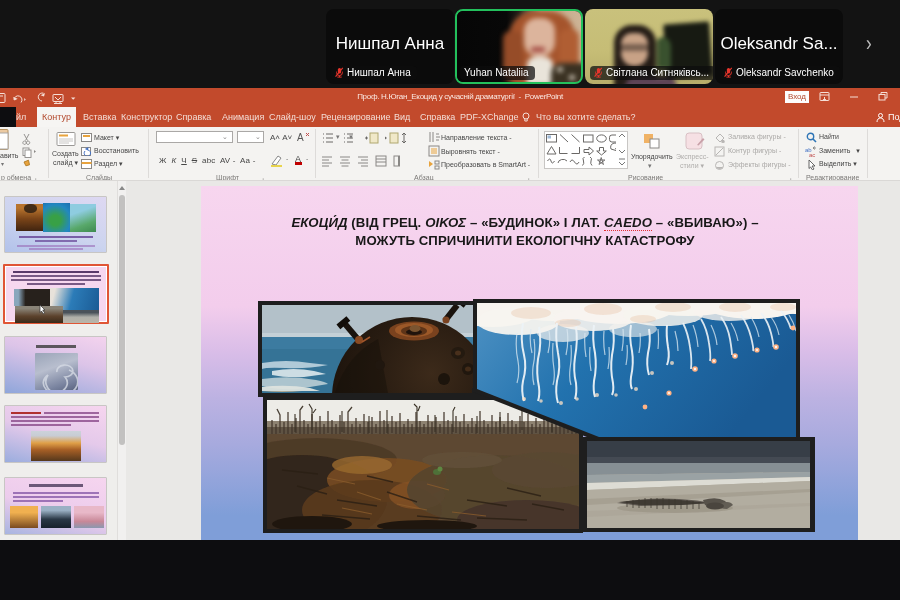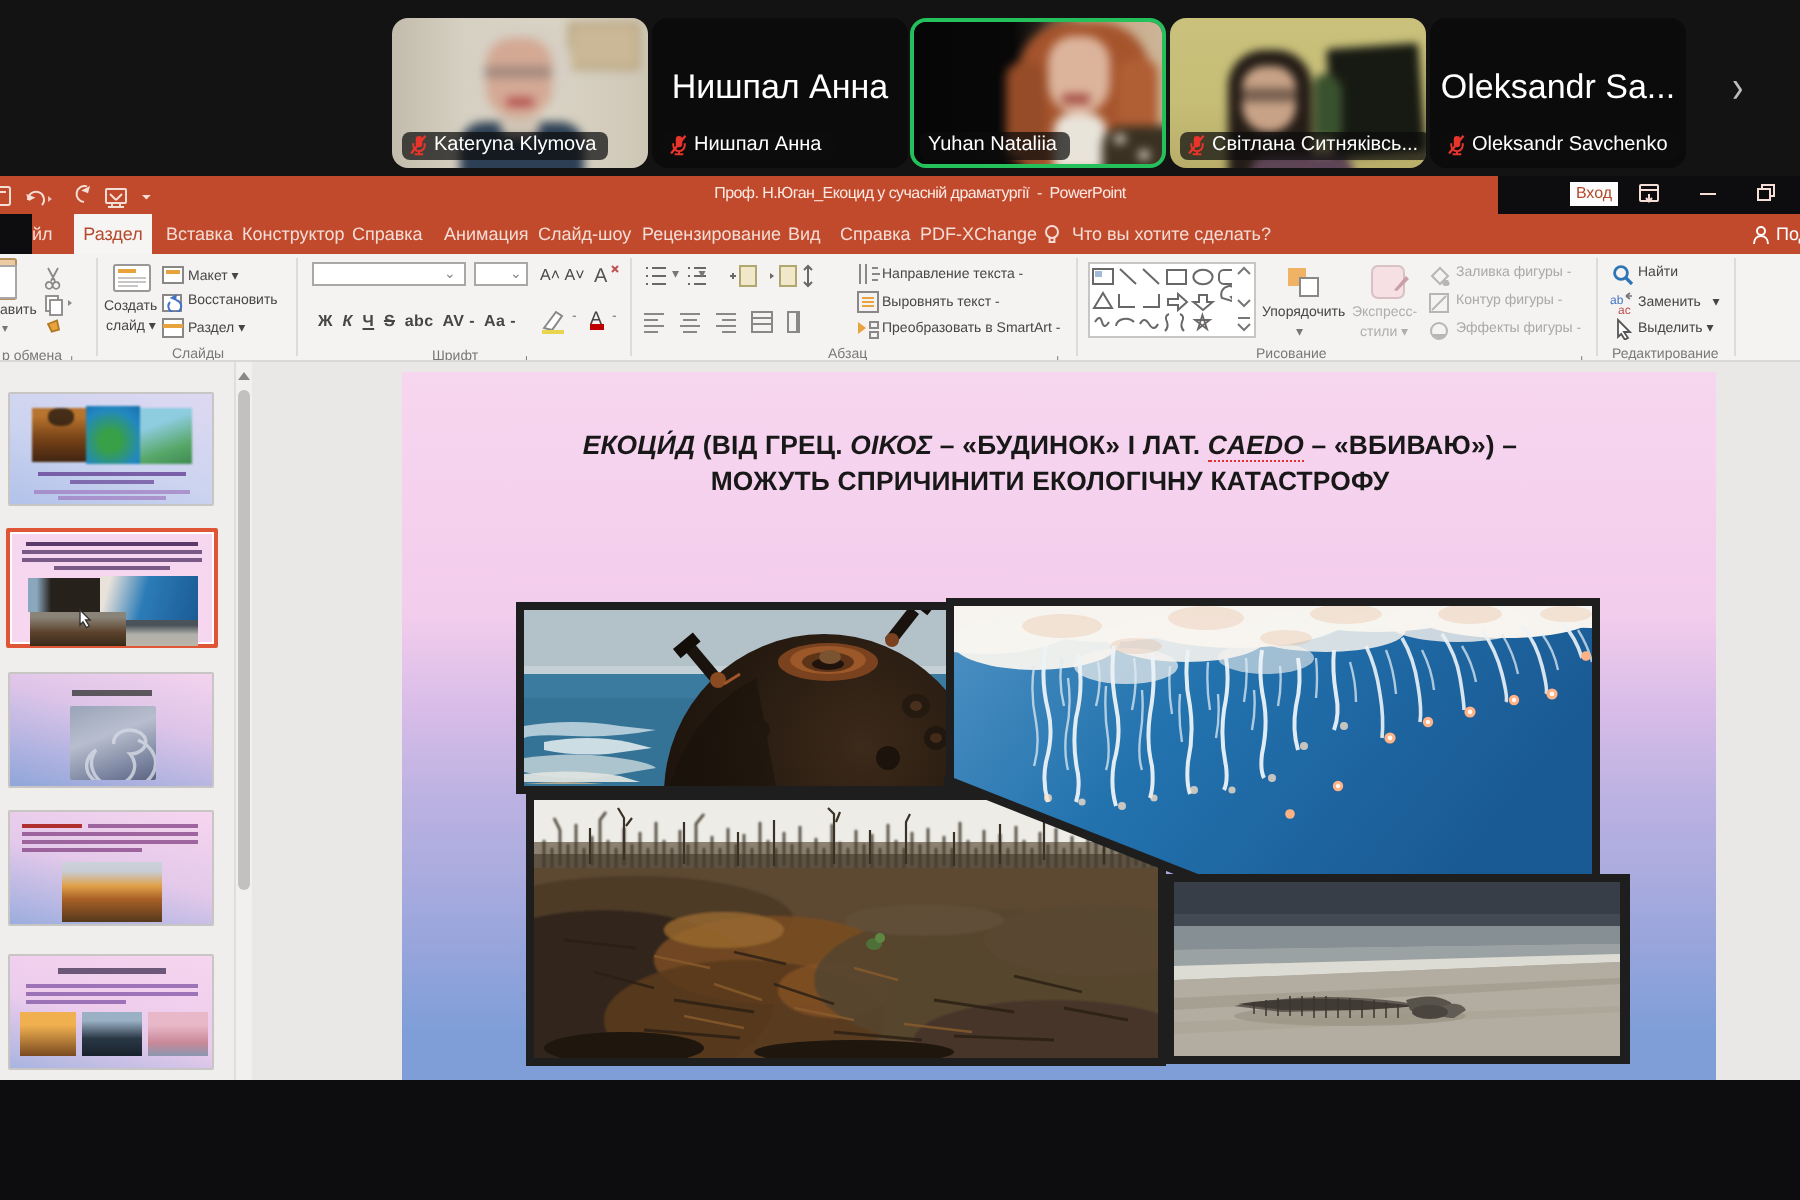--- a/index.html
+++ b/index.html
@@ -4,21 +4,21 @@
 *{margin:0;padding:0;box-sizing:border-box}
 html,body{width:900px;height:600px;overflow:hidden;background:#0d0d10;font-family:"Liberation Sans",sans-serif}
 #stage{position:absolute;left:0;top:0;width:900px;height:600px;background:#0d0d10}
 .abs{position:absolute}
 
 #vrow{position:absolute;left:0;top:0;width:900px;height:88px;background:#131313}
 .tile{position:absolute;top:9px;height:75px;border-radius:8px;overflow:hidden;background:#0b0b0b}
 .nlabel{position:absolute;left:5px;bottom:4px;display:flex;align-items:center;gap:3px;background:rgba(12,12,12,.72);border-radius:4px;padding:1px 6px 2px 4px;color:#fff;font-size:10px;white-space:nowrap}
 .bigname{position:absolute;left:0;right:0;top:25px;text-align:center;color:#fff;font-size:17px;white-space:nowrap}
 
-#tbar{position:absolute;left:0;top:88px;width:749px;height:19px;background:#c24a2c;color:#fff}
+#tbar{position:absolute;left:0;top:88px;width:900px;height:19px;background:#c24a2c;color:#fff}
 #tabs{position:absolute;left:16px;top:107px;width:900px;height:20px;background:#c24a2c;color:#f3ddd6}
 .tab{position:absolute;top:0;height:20px;line-height:20px;font-size:9px}
 #ribbon{position:absolute;left:0;top:127px;width:900px;height:54px;background:#f4f3f1;color:#4a4a4a;font-size:7px}
 .gdiv{position:absolute;top:2px;height:49px;width:1px;background:#dddbd9}
 .glabel{position:absolute;top:47px;font-size:7px;color:#7a7876;white-space:nowrap}
 .rtxt{position:absolute;white-space:nowrap;font-size:7px;color:#464646}
 
 
 #wspace{position:absolute;left:0;top:181px;width:900px;height:359px;background:#e9e8e6}
 #panel{position:absolute;left:0;top:0;width:117px;height:359px;background:#efeeec}
@@ -35,35 +35,20 @@
 <path d="M1.8 4.5v1.2a3.2 3.2 0 0 0 6.4 0V4.5" fill="none" stroke="#e8352c" stroke-width="1.1"></path>
 <line x1="5" y1="8.9" x2="5" y2="10.6" stroke="#e8352c" stroke-width="1.1"></line>
 <line x1="2.6" y1="10.6" x2="7.4" y2="10.6" stroke="#e8352c" stroke-width="1.1"></line>
 <line x1="8.6" y1="0.4" x2="0.6" y2="10.2" stroke="#e8352c" stroke-width="1.3"></line>
 </g>
 </defs>
 </svg>
 <div id="vrow">
 
 
-  <div class="tile" style="left:196px;width:128px">
-    <div class="abs" style="left:0;top:0;width:100%;height:100%;background:linear-gradient(90deg,#c3bcac 0%,#d6d0c2 28%,#dbd5c7 58%,#cfc7b6 100%)"></div>
-    <div class="abs" style="left:-6px;top:-6px;width:140px;height:100px;filter:blur(2.5px)">
-      <div class="abs" style="left:94px;top:8px;width:36px;height:24px;background:#cbb896;border:2px solid #b5a17c"></div>
-      <div class="abs" style="left:48px;top:8px;width:48px;height:42px;background:#d6cfc3;border-radius:20px 20px 10px 10px"></div>
-      <div class="abs" style="left:53px;top:16px;width:33px;height:40px;background:#d4a994;border-radius:13px 13px 15px 15px"></div>
-      <div class="abs" style="left:52px;top:30px;width:34px;height:6px;background:rgba(125,115,110,.55);border-radius:2px"></div>
-      <div class="abs" style="left:63px;top:46px;width:14px;height:4px;background:#b04545;border-radius:2px"></div>
-      <div class="abs" style="left:40px;top:58px;width:62px;height:40px;background:#2c3f54;border-radius:12px 12px 0 0"></div>
-      <div class="abs" style="left:60px;top:56px;width:20px;height:10px;background:#cfc4b4;border-radius:0 0 6px 6px"></div>
-    </div>
-    <div class="nlabel"><svg width="9" height="11" viewBox="0 0 10 11">
-            <use href="#micoff"></use>
-          </svg>Kateryna Klymova</div>
-  </div>
 
   <div class="tile" style="left:326px;width:128px">
     <div class="bigname">Нишпал Анна</div>
     <div class="nlabel"><svg width="9" height="11" viewBox="0 0 10 11">
             <use href="#micoff"></use>
           </svg>Нишпал Анна</div>
   </div>
 
   <div class="tile" style="left:455px;width:128px;border:2px solid #23c05c">
     <div class="abs" style="left:0;top:0;width:100%;height:100%;background:linear-gradient(90deg,#060606 0%,#080808 40%,#241f1a 50%,#c3a88a 68%,#cdb496 100%)"></div>
@@ -128,21 +113,21 @@
           <path d="M2 4h9M6.5 6v3.5M5 8l1.5 1.7L8 8"></path>
       <path d="M32 6h8"></path>
       <rect x="61" y="3.5" width="6" height="5.5"></rect>
           <path d="M63 3.5V1.5h6v5.5h-2"></path>
     </g>
   </svg>
 </div>
 
 <div id="tabs">
   <div class="tab" style="left:0px">йл</div>
-  <div class="tab" style="left:21px;width:39px;background:#f6f5f3;color:#b3492d;text-align:center">Раздел</div>
+  <div class="tab" style="left:21px;width:39px;background:#f6f5f3;color:#b3492d;text-align:center">Контур</div>
   <div class="tab" style="left:67px">Вставка</div>
   <div class="tab" style="left:105px">Конструктор</div>
   <div class="tab" style="left:160px">Справка</div>
   <div class="tab" style="left:206px">Анимация</div>
   <div class="tab" style="left:253px">Слайд-шоу</div>
   <div class="tab" style="left:305px">Рецензирование</div>
   <div class="tab" style="left:378px">Вид</div>
   <div class="tab" style="left:404px">Справка</div>
   <div class="tab" style="left:444px">PDF-XChange</div>
   <svg class="abs" style="left:505px;top:5px" width="10" height="11" viewBox="0 0 10 11">
@@ -212,21 +197,21 @@
 
   <div class="abs" style="left:156px;top:4px;width:77px;height:12px;background:#fff;border:1px solid #aaa8a6"></div>
   <div class="abs" style="left:222px;top:6px;color:#888;font-size:7px">⌄</div>
   <div class="abs" style="left:237px;top:4px;width:27px;height:12px;background:#fff;border:1px solid #aaa8a6"></div>
   <div class="abs" style="left:255px;top:6px;color:#888;font-size:7px">⌄</div>
   <div class="rtxt" style="left:270px;top:6px;font-size:8px">А˄ А˅</div>
   <svg class="abs" style="left:297px;top:4px" width="13" height="13" viewBox="0 0 13 13">
         <text x="0" y="10" font-size="10" fill="#555" font-family="Liberation Sans">А</text>
         <path d="M9 2l3 3M12 2l-3 3" stroke="#c05050" stroke-width="1" fill="none"></path>
       </svg>
-  <div class="rtxt" style="left:159px;top:29px;font-weight:bold;font-size:8px;letter-spacing:.2px">Ж&nbsp; <i>К</i>&nbsp; <u>Ч</u>&nbsp; <s>S</s> &nbsp;abc&nbsp; AV -&nbsp; Aa -</div>
+  <div class="rtxt" style="left:159px;top:29px;font-weight:normal;font-size:8px;letter-spacing:.2px">Ж&nbsp; <i>К</i>&nbsp; <u>Ч</u>&nbsp; <s>S</s> &nbsp;abc&nbsp; AV -&nbsp; Aa -</div>
   <svg class="abs" style="left:270px;top:27px" width="14" height="13" viewBox="0 0 14 13">
         <path d="M2 10L8 2l3 2-5 7z" fill="#fff" stroke="#888"></path>
         <rect x="1" y="11" width="11" height="2" fill="#e8d44d"></rect>
       </svg>
   <div class="rtxt" style="left:286px;top:28px;color:#777">-</div>
   <div class="abs" style="left:295px;top:27px;font-size:9px;color:#444">A<div style="position:absolute;left:0;top:8px;width:7px;height:2.5px;background:#c00000"></div></div>
   <div class="rtxt" style="left:306px;top:28px;color:#777">-</div>
   <div class="glabel" style="left:216px">Шрифт &nbsp;&nbsp;&nbsp;&nbsp;&nbsp;&nbsp;&nbsp;&nbsp;&nbsp;&nbsp;&nbsp;⌞</div>
 
   <svg class="abs" style="left:322px;top:5px" width="86" height="12" viewBox="0 0 86 12">

